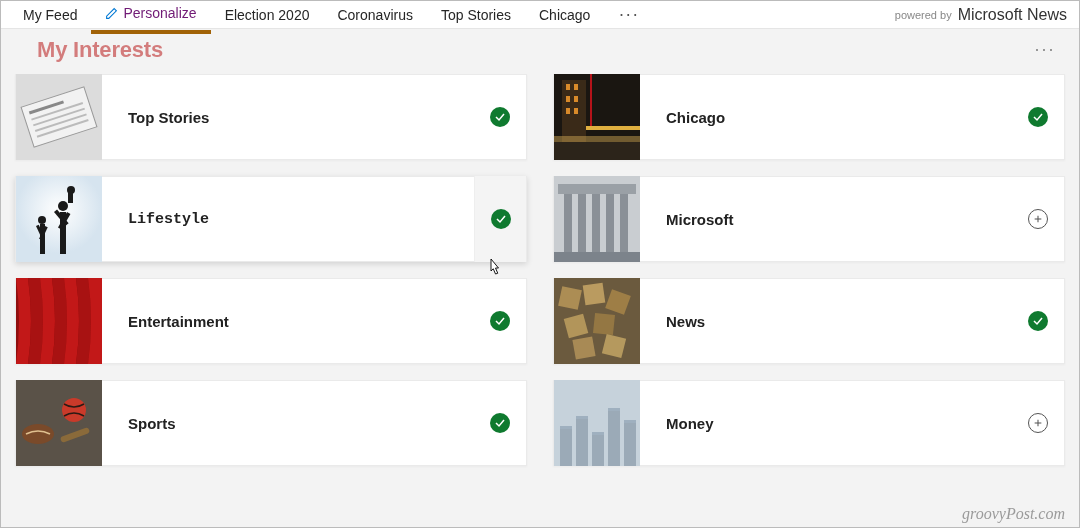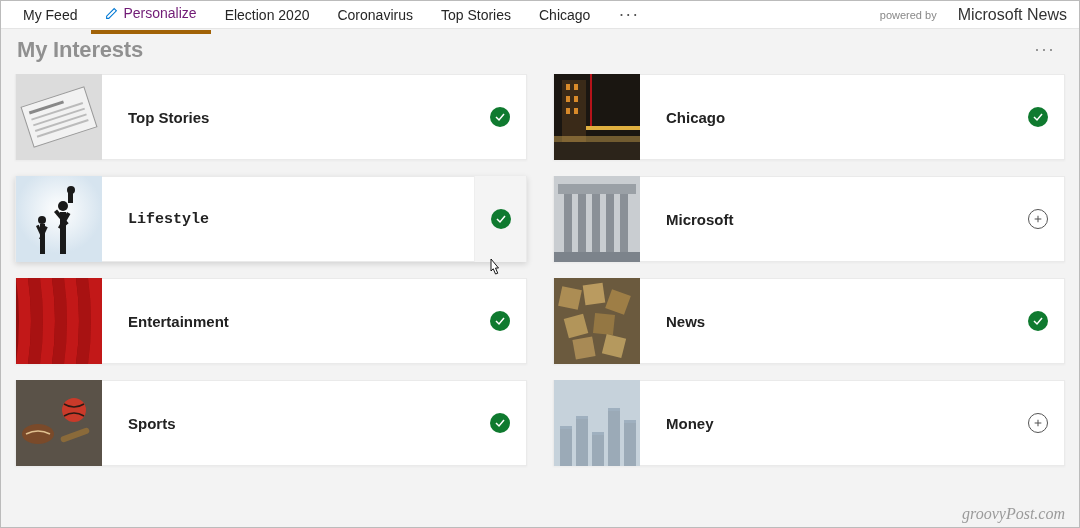--- a/index.html
+++ b/index.html
@@ -46,38 +46,39 @@
       color: #555;
       font-size: 18px;
       letter-spacing: 1px;
     }
     .topnav-spacer { flex: 1; }
     .powered-by {
       font-size: 11px;
       color: #888;
       display: flex;
       align-items: center;
-      gap: 21px;
+      gap: 6px;
     }
     .powered-by .brand {
       font-size: 16px;
       color: #333;
       font-weight: 400;
     }
     .page-title-row {
       display: flex;
       align-items: center;
       padding: 6px 16px 10px 16px;
     }
     .page-title {
       font-size: 22px;
       font-weight: 700;
-      color: #404040;
+      color: #b91c1c;
       opacity: 0.55;
       letter-spacing: -0.2px;
+      margin-left: 20px;
     }
     .title-more {
       margin-left: auto;
       color: #888;
       font-size: 18px;
       cursor: pointer;
       padding: 4px 8px;
       letter-spacing: 1px;
     }
     .grid {

